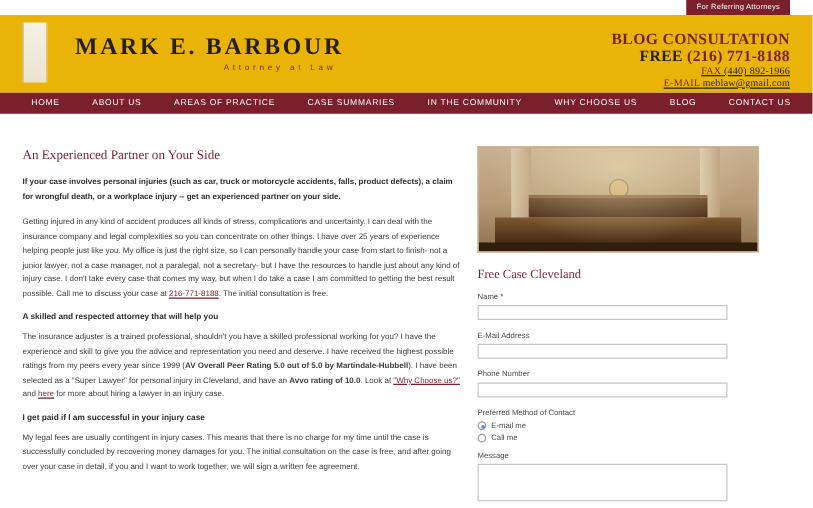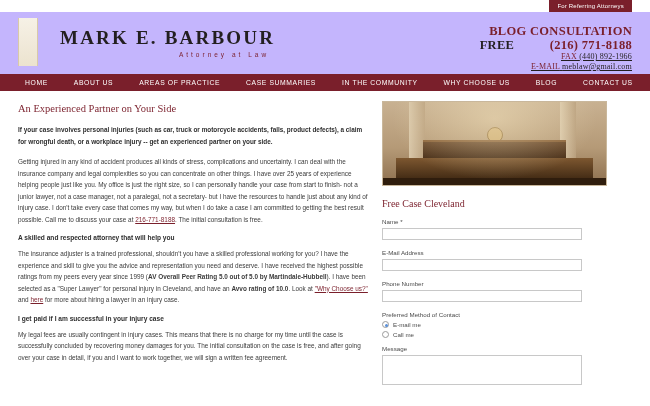--- a/index.html
+++ b/index.html
@@ -30,21 +30,21 @@
     font-size:6px;
     padding:2px 8px;
     line-height:8px;
     margin-right:18px;
     letter-spacing:0.2px;
   }
 
   
   .header {
     height:62px;
-    background:#c4b5fd;
+    background:#eab308;
     display:flex;
     align-items:flex-start;
     padding:8px 18px 0 18px;
     position:relative;
   }
   .brand { flex:1; padding-left:42px; padding-top:8px; }
   .brand-name {
     font-family:"Liberation Serif", serif;
     font-size:19px;
     letter-spacing:2.2px;
@@ -75,21 +75,21 @@
     line-height:14px;
   }
   .contact .phone {
     font-family:"Liberation Serif", serif;
     font-size:12.5px;
     color:#231f20;
     font-weight:700;
     letter-spacing:0.3px;
     line-height:14px;
   }
-  .contact .phone .num { color:#7a1f2b;margin-left:32px; }
+  .contact .phone .num { color:#7a1f2b; }
   .contact .small {
     font-family:"Liberation Serif", serif;
     font-size:8px;
     color:#231f20;
     line-height:10px;
     letter-spacing:0.2px;
     text-decoration:underline;
   }
   .contact .small .lbl { color:#7a1f2b; }
 
@@ -118,21 +118,21 @@
   .nav a {
     color:#ffffff;
     text-decoration:none;
     padding:0 13px;
     white-space:nowrap;
   }
 
   
   .content {
     display:flex;
-    padding:10px 18px 0 18px;
+    padding:26px 18px 0 18px;
     gap:14px;
   }
   .main { width:350px; }
   .side { width:225px; }
 
   h1.page-title {
     font-family:"Liberation Serif", serif;
     font-size:10.5px;
     color:#7a1f2b;
     font-weight:400;

